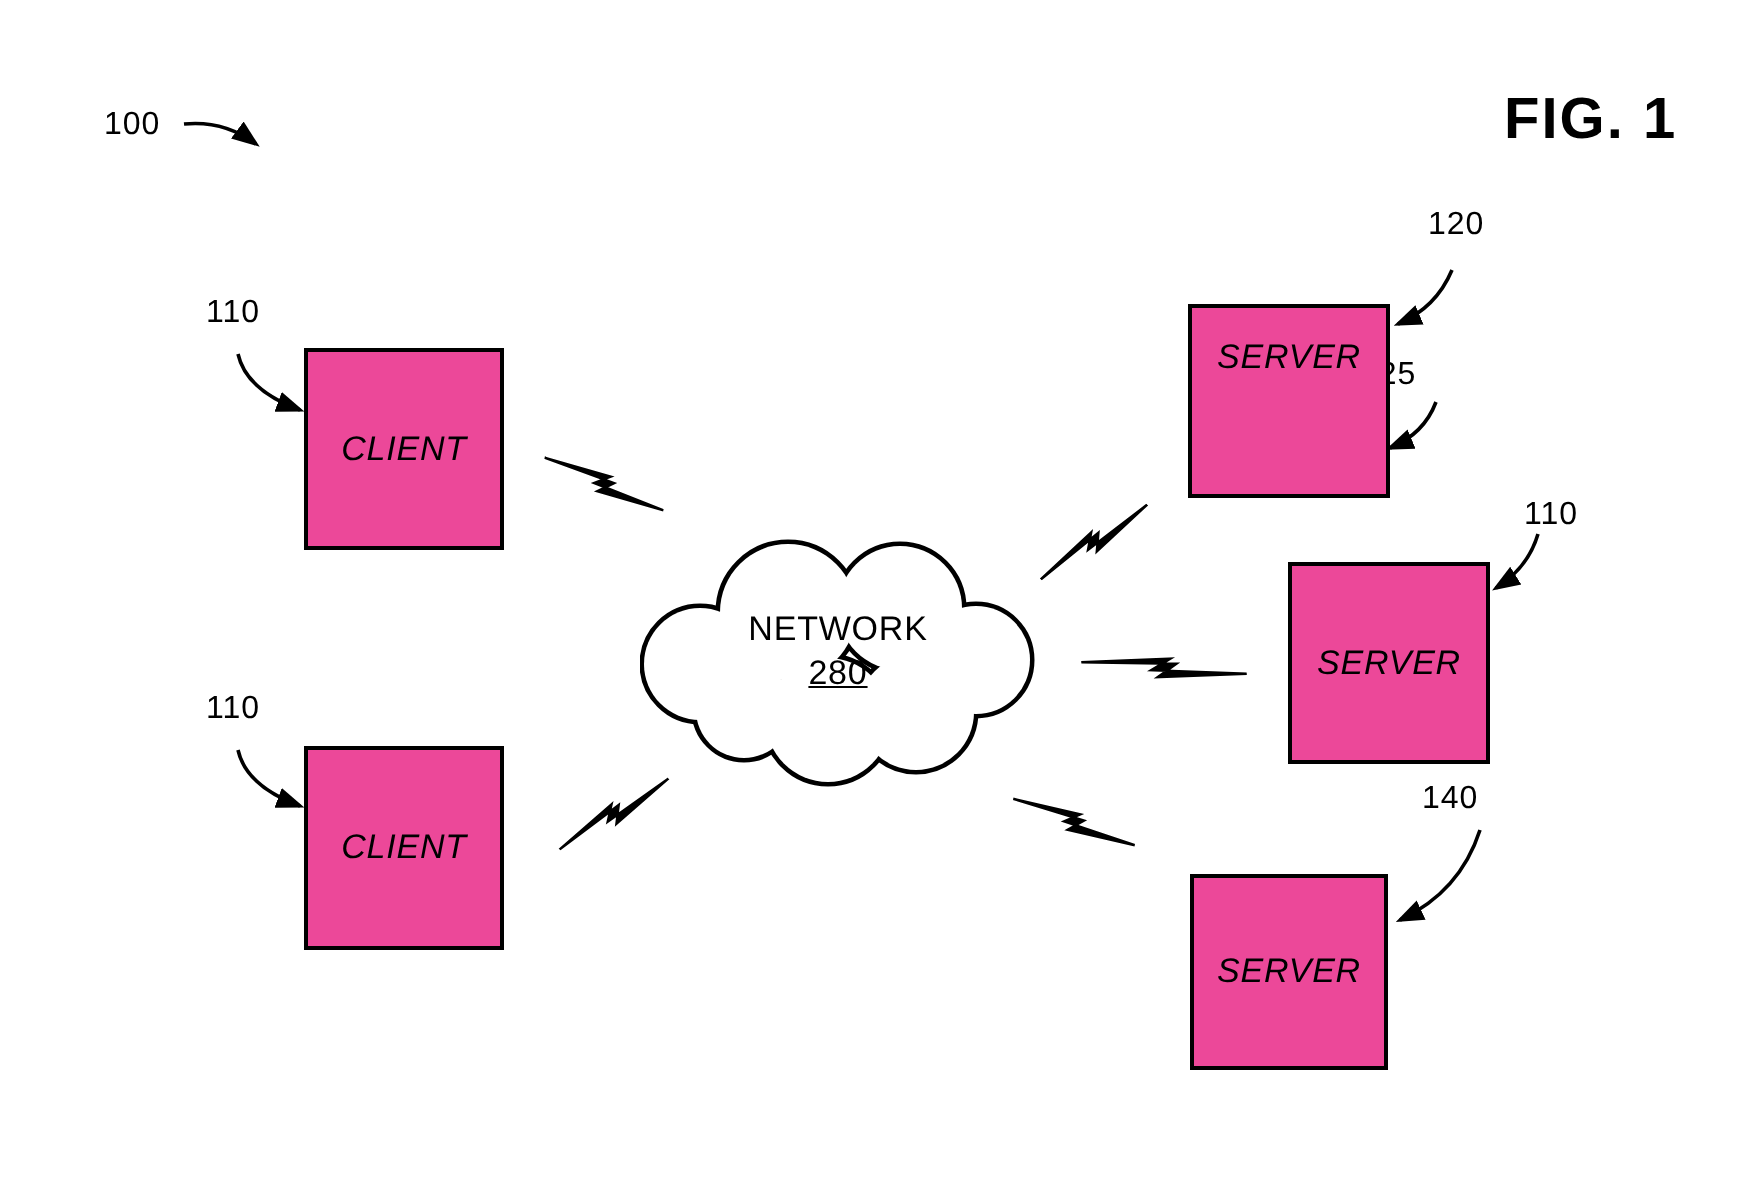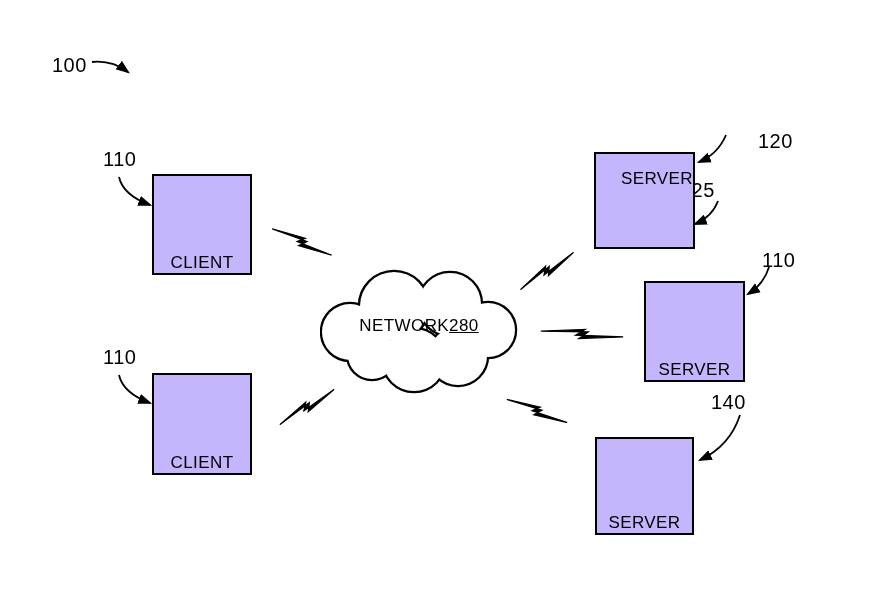--- a/index.html
+++ b/index.html
@@ -1,58 +1,59 @@
 <!DOCTYPE html>
 <html><head>
 <meta charset="utf-8">
 <style>
   html,body{margin:0;padding:0;background:#fff;}
   .canvas{
     position:relative;width:879px;height:590px;background:#fff;
     font-family:"Liberation Sans", sans-serif;color:#000;overflow:hidden;
   }
   .box{
-    position:absolute;background:#c4b5fd;border:2.5px solid #000;box-sizing:border-box;
-    display:flex;align-items:flex-end;justify-content:center;
-    font-size:17px;letter-spacing:0.4px;
+    position:absolute;background:#ec4899;border:2.5px solid #000;box-sizing:border-box;
+    display:flex;align-items:center;justify-content:center;
+    font-size:17px;letter-spacing:0.4px;font-style:italic;
   }
   .box-label{white-space:nowrap;}
   .server-top{flex-direction:column;justify-content:flex-start;padding-top:15px;}
   .inner-box{
     width:84px;height:48px;border:2px solid #000;box-sizing:border-box;margin-top:8px;
     display:flex;flex-direction:column;align-items:center;justify-content:center;
     font-size:16px;line-height:19px;background:#fff;
   }
-  .ref{position:absolute;font-size:20px;letter-spacing:0.5px;}
+  .ref{position:absolute;font-size:16px;letter-spacing:0.5px;}
   .fig-title{position:absolute;left:752px;top:44px;font-size:29px;font-weight:bold;letter-spacing:1px;}
   .cloud-wrap{position:absolute;left:320px;top:263px;width:198px;height:131px;}
   .cloud-svg{position:absolute;left:0;top:0;}
   .cloud-text{
     position:absolute;left:0;top:0;width:198px;height:131px;
-    display:flex;flex-direction:row;align-items:center;justify-content:center;
+    display:flex;flex-direction:column;align-items:center;justify-content:center;
     transform:translateY(-3px);font-size:17px;line-height:22px;letter-spacing:0.4px;
   }
   .net-ref{text-decoration:underline;}
   .bolt{position:absolute;}
   .arrow{position:absolute;overflow:visible;}
   .arrow path{fill:none;stroke:#000;stroke-width:1.8;}
 </style>
 </head>
 <body>
 
 <div class="canvas">
 
   <svg width="0" height="0" style="position:absolute">
     <defs>
       <marker id="ah" viewBox="0 0 12 10" markerWidth="14" markerHeight="12" refX="10" refY="5" orient="auto" markerUnits="userSpaceOnUse">
         <path d="M0,0.5 L12,5 L0,9.5 Z" fill="#000" stroke="none"></path>
       </marker>
     </defs>
   </svg>
 
+  <div class="fig-title">FIG. 1</div>
 
   <div class="ref" style="left:52px;top:54px;">100</div>
   <svg class="arrow" style="left:88px;top:54px;" width="48" height="28" viewBox="0 0 48 28">
     <path d="M4,8 Q24,6 40,18" marker-end="url(#ah)"></path>
   </svg>
 
   <div class="ref" style="left:103px;top:148px;">110</div>
   <svg class="arrow" style="left:110px;top:170px;" width="50" height="42" viewBox="0 0 50 42">
     <path d="M9,7 Q13,25 40,35" marker-end="url(#ah)"></path>
   </svg>
@@ -88,21 +89,21 @@
         <circle cx="94" cy="97" r="31"></circle>
         <circle cx="52" cy="92" r="24"></circle>
       </g>
     </svg>
     <div class="cloud-text">
       <span>NETWORK</span>
       <span class="net-ref">280</span>
     </div>
   </div>
 
-  <div class="ref" style="left:714px;top:130px;margin-left:44px;">120</div>
+  <div class="ref" style="left:714px;top:104px;">120</div>
   <svg class="arrow" style="left:686px;top:128px;" width="48" height="42" viewBox="0 0 48 42">
     <path d="M40,7 Q32,26 13,34" marker-end="url(#ah)"></path>
   </svg>
   <div class="ref" style="left:680px;top:179px;">125</div>
   <svg class="arrow" style="left:682px;top:194px;" width="44" height="38" viewBox="0 0 44 38">
     <path d="M36,7 Q30,23 13,30" marker-end="url(#ah)"></path>
   </svg>
   <div class="box server-top" style="left:594px;top:152px;width:101px;height:97px;">
     <span class="box-label">SERVER</span>
   </div>

